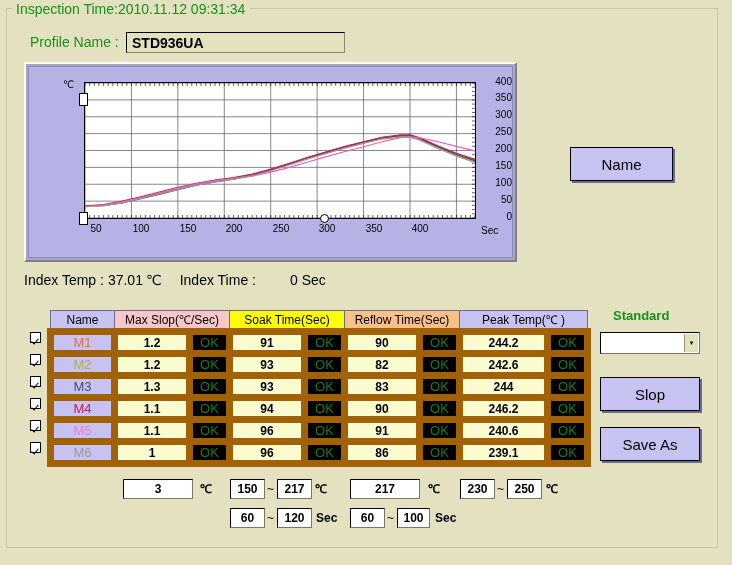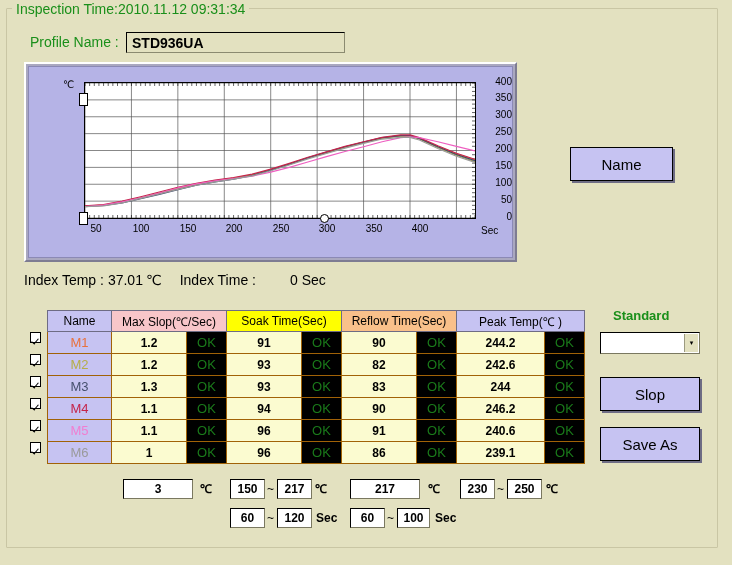--- a/index.html
+++ b/index.html
@@ -135,21 +135,21 @@
     background:#e3e1c0;border-left:1px solid #9c9a80;
     box-sizing:border-box;
     display:flex;align-items:center;justify-content:center;
     font-size:7px;color:#000;
   }
 
   
   #table-wrap{position:absolute;left:47px;top:310px;}
   table.grid{border-collapse:collapse;font-size:12px;}
   table.grid td{
-    border:1px solid #a16207;
+    border:7px solid #a16207;
     padding:0;
     text-align:center;
     height:22px;
     box-sizing:border-box;
     font-family:"Liberation Sans",sans-serif;
   }
   table.grid tr.hdr td{
     background:#c6c3f2;
     height:21px;
     font-size:12px;

